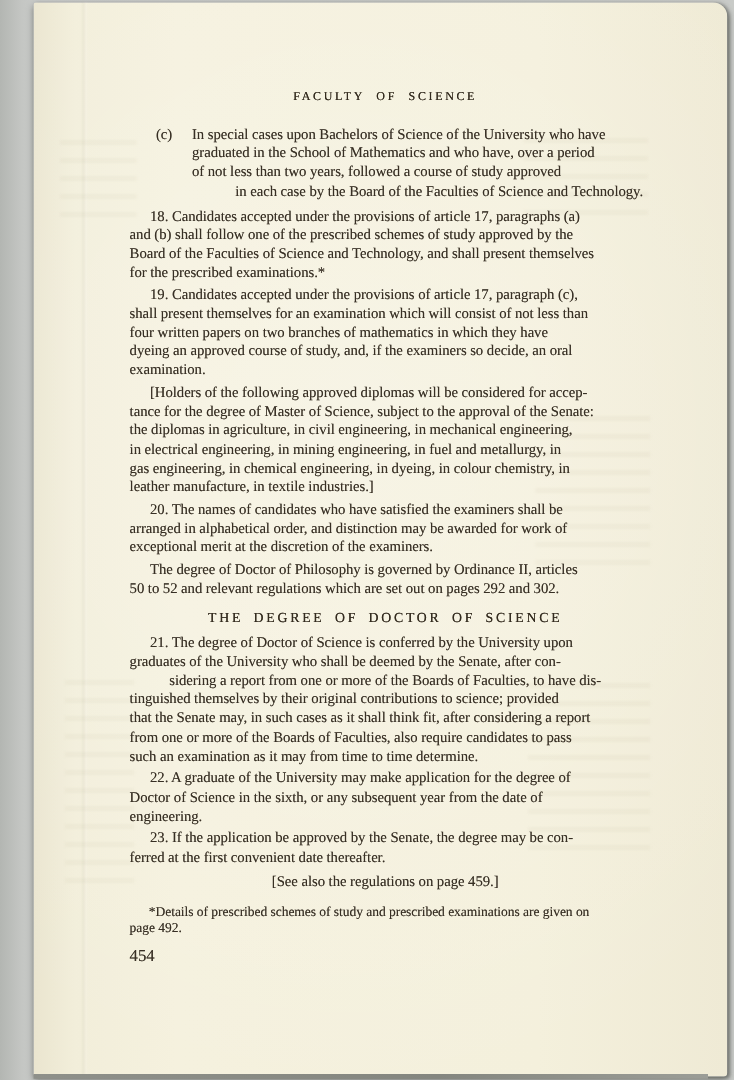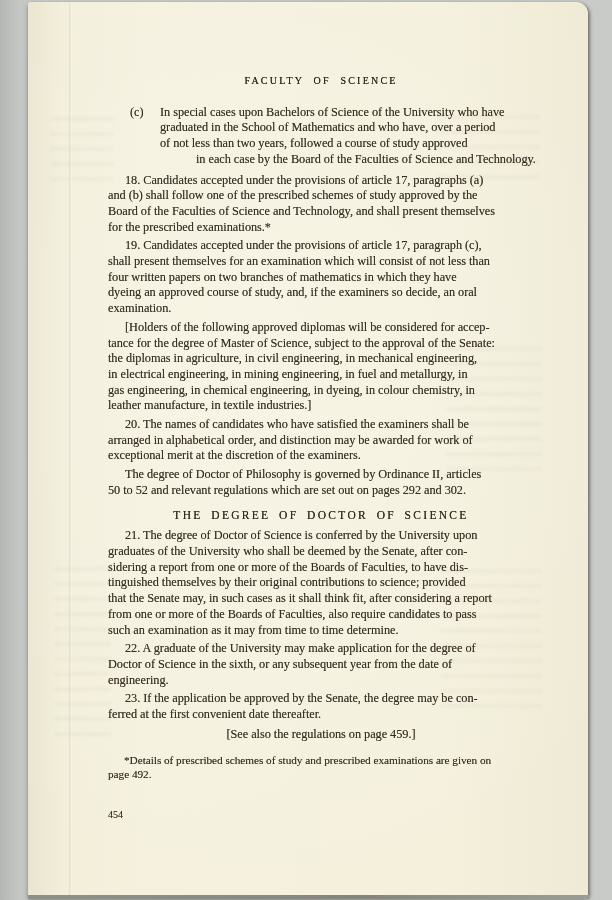--- a/index.html
+++ b/index.html
@@ -9,20 +9,21 @@
     background: linear-gradient(90deg, #b3b6b2 0px, #c4c6c3 18px, #caccca 34px, #c7c9c6 55%, #c9cbc8 100%);
     font-family: "Liberation Serif", serif;
   }
   .paper {
     position: absolute; left: 28px; top: 2px; width: 560px; height: 895px;
     background:
       radial-gradient(ellipse 120% 90% at 45% 40%, rgba(255,255,255,0.25), rgba(0,0,0,0) 70%),
       linear-gradient(90deg, #eae5cf 0px, #f2eeda 34px, #f5f1de 120px, #f4f0dc 420px, #efead5 100%);
     border-radius: 2px 12px 3px 2px;
     box-shadow: 2px 1px 3px rgba(82,84,79,0.55), 0 3px 5px rgba(70,72,67,0.55);
+    padding-left: 18px;
   }
   .crease {
     position: absolute; left: 41px; top: 0; width: 3px; height: 100%;
     background: linear-gradient(90deg, rgba(120,108,72,0.14), rgba(255,255,255,0.22) 75%);
     filter: blur(0.7px);
   }
   .ghost {
     position: absolute; opacity: 0.55; filter: blur(1.3px); pointer-events: none;
     background: repeating-linear-gradient(180deg,
       rgba(0,0,0,0) 0 7px, rgba(146,130,86,0.09) 7px 11px, rgba(0,0,0,0) 11px 15px);
@@ -43,21 +44,21 @@
   .para .line:first-child { text-indent: 17px; }
   .item { position: relative; padding-left: 52px; margin-bottom: 5px; }
   .item .clabel { position: absolute; left: 22px; top: 0; }
   .see { text-align: center; margin: 4px 0 5px 0; }
   .heading {
     text-align: center; font-size: 11.5px; letter-spacing: 2.3px; word-spacing: 3.5px;
     margin: 9px 0 5px 0; color: #342c20; text-shadow: 0 0 0.45px rgba(50,42,28,0.85);
   }
   .footnote { margin-top: 12px; font-size: 11.3px; line-height: 13.8px; }
   .footnote .line:first-child { text-indent: 16px; }
-  .folio { margin-top: 25px; font-size: 10px; }
+  .folio { margin-top: 8px; font-size: 14px; }
   .bottom-edge {
     position: absolute; left: 28px; top: 895px; width: 562px; height: 4px;
     background: linear-gradient(90deg, #8e908a, #84867f 60%, #9b9d97);
     filter: blur(0.4px);
   }
 </style>
 </head>
 <body>
 
 <div class="paper">
@@ -107,21 +108,21 @@
           <div class="line">exceptional merit at the discretion of the examiners.</div>
         </div>
         <div class="block para">
           <div class="line stretch" style="word-spacing: 0px;">The degree of Doctor of Philosophy is governed by Ordinance II, articles</div>
           <div class="line stretch" style="word-spacing: 0px;">50 to 52 and relevant regulations which are set out on pages 292 and 302.</div>
         </div>
         <div class="block heading">THE DEGREE OF DOCTOR OF SCIENCE</div>
         <div class="block para">
           <div class="line stretch" style="word-spacing: 0px;">21. The degree of Doctor of Science is conferred by the University upon</div>
           <div class="line stretch" style="word-spacing: 0px;">graduates of the University who shall be deemed by the Senate, after con-</div>
-          <div class="line stretch" style="word-spacing: 0px;">sidering a report from one or more of the Boards of Faculties, to have dis-</div>
+          <div class="line stretch" style="word-spacing: 0px; text-align: center;">sidering a report from one or more of the Boards of Faculties, to have dis-</div>
           <div class="line stretch" style="word-spacing: 0px;">tinguished themselves by their original contributions to science; provided</div>
           <div class="line stretch" style="word-spacing: 0px;">that the Senate may, in such cases as it shall think fit, after considering a report</div>
           <div class="line stretch" style="word-spacing: 0px;">from one or more of the Boards of Faculties, also require candidates to pass</div>
           <div class="line">such an examination as it may from time to time determine.</div>
         </div>
         <div class="block para">
           <div class="line stretch" style="word-spacing: 0px;">22. A graduate of the University may make application for the degree of</div>
           <div class="line stretch" style="word-spacing: 0px;">Doctor of Science in the sixth, or any subsequent year from the date of</div>
           <div class="line">engineering.</div>
         </div>

